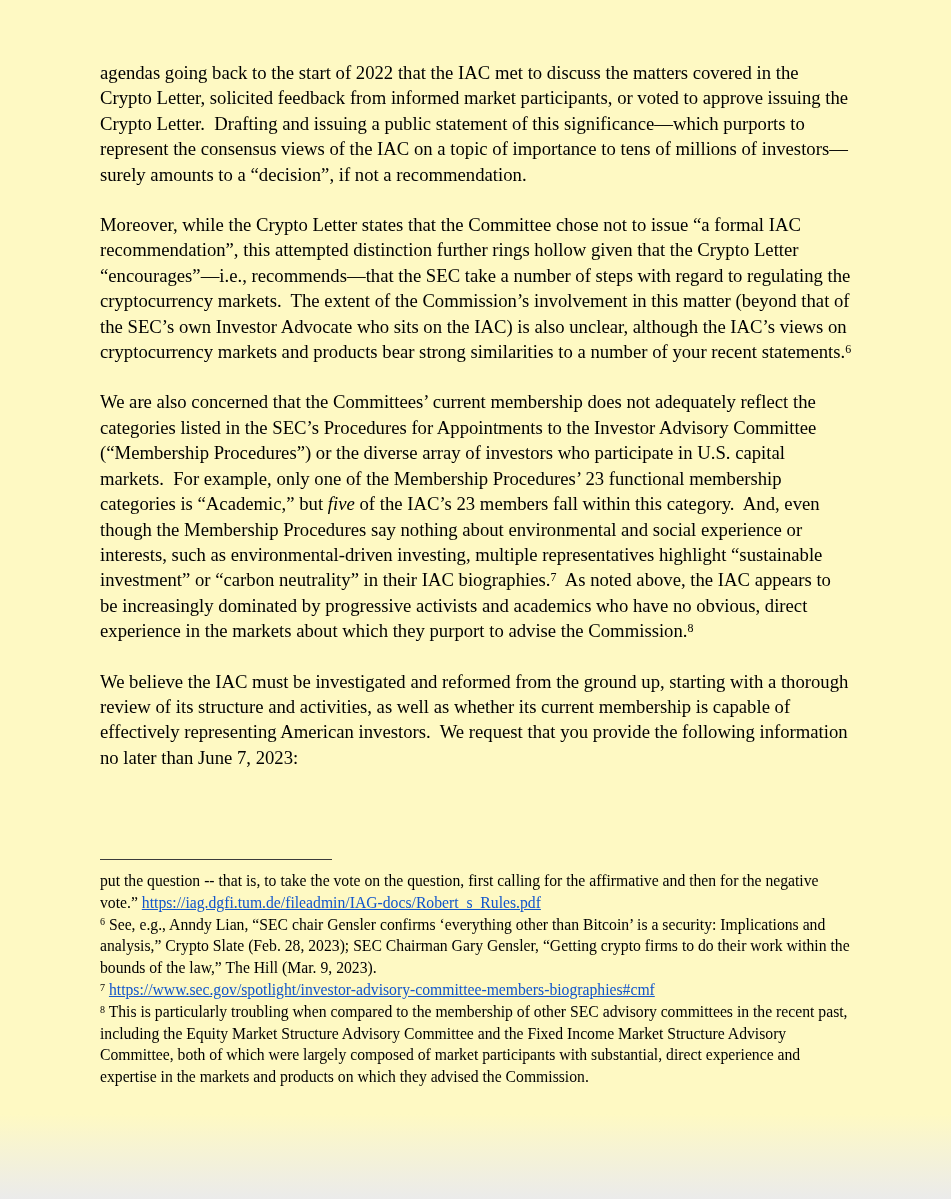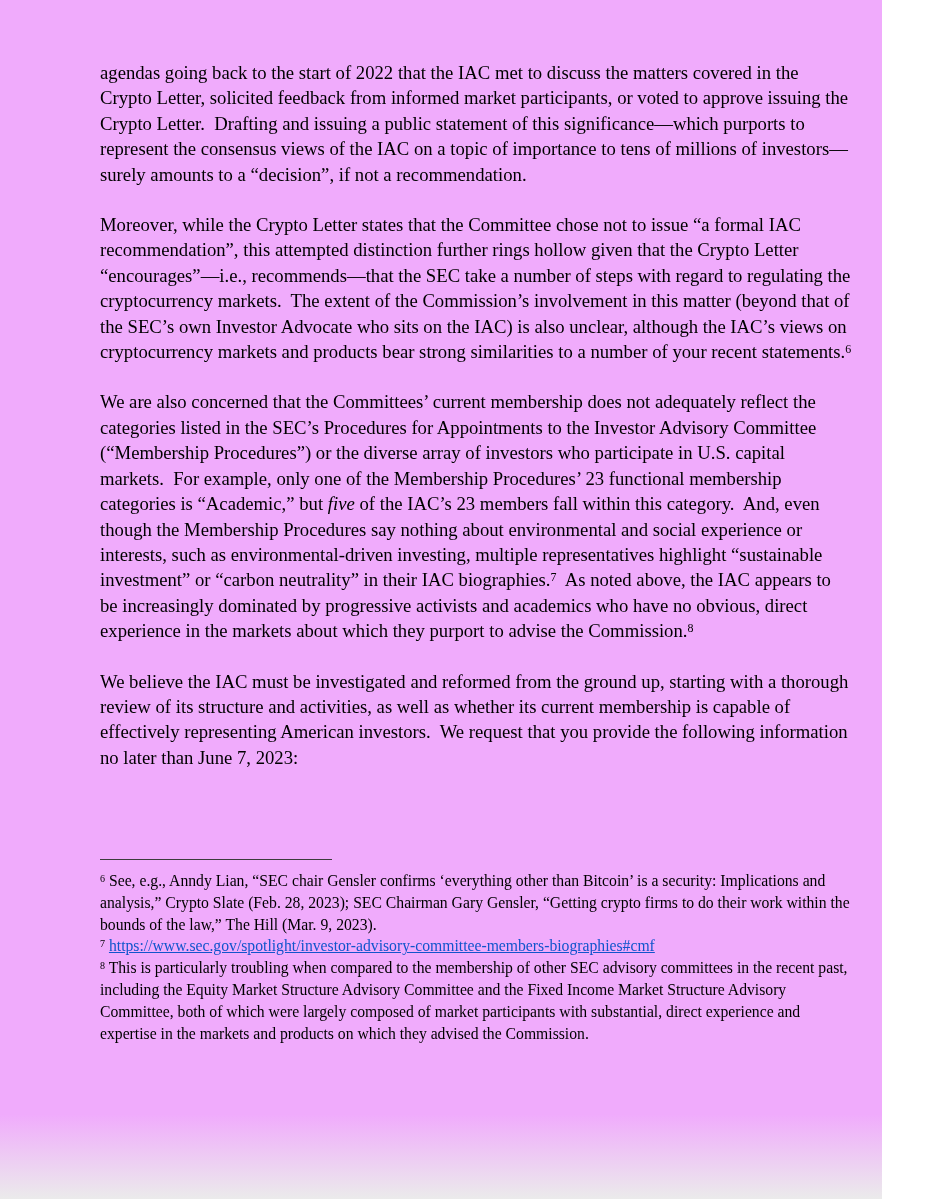--- a/index.html
+++ b/index.html
@@ -2,23 +2,23 @@
 <html><head>
 <meta charset="utf-8">
 <style>
   html, body {
     margin: 0;
     padding: 0;
     background: #ffffff;
   }
   .page {
     position: relative;
-    width: 882px;
+    width: 951px;
     height: 1199px;
-    background: #f0abfc;
+    background: #fef9c3;
     overflow: hidden;
     font-family: "Liberation Serif", serif;
     color: #000000;
   }
   
   .page::after {
     content: "";
     position: absolute;
     left: 0; right: 0; bottom: 0;
     height: 85px;
@@ -79,19 +79,20 @@
   <div class="letter-body" id="letter-body">
       <p><span class="run-text">agendas going back to the start of 2022 that the IAC met to discuss the matters covered in the Crypto Letter, solicited feedback from informed market participants, or voted to approve issuing the Crypto Letter.  Drafting and issuing a public statement of this significance—which purports to represent the consensus views of the IAC on a topic of importance to tens of millions of investors—surely amounts to a “decision”, if not a recommendation.</span></p>
       <p><span class="run-text">Moreover, while the Crypto Letter states that the Committee chose not to issue “a formal IAC recommendation”, this attempted distinction further rings hollow given that the Crypto Letter “encourages”—i.e., recommends—that the SEC take a number of steps with regard to regulating the cryptocurrency markets.  The extent of the Commission’s involvement in this matter (beyond that of the SEC’s own Investor Advocate who sits on the IAC) is also unclear, although the IAC’s views on cryptocurrency markets and products bear strong similarities to a number of your recent statements.</span><span class="run-sup">6</span></p>
       <p><span class="run-text">We are also concerned that the Committees’ current membership does not adequately reflect the categories listed in the SEC’s Procedures for Appointments to the Investor Advisory Committee (“Membership Procedures”) or the diverse array of investors who participate in U.S. capital markets.  For example, only one of the Membership Procedures’ 23 functional membership categories is “Academic,” but </span><span class="run-italic">five</span><span class="run-text"> of the IAC’s 23 members fall within this category.  And, even though the Membership Procedures say nothing about environmental and social experience or interests, such as environmental-driven investing, multiple representatives highlight “sustainable investment” or “carbon neutrality” in their IAC biographies.</span><span class="run-sup">7</span><span class="run-text">  As noted above, the IAC appears to be increasingly dominated by progressive activists and academics who have no obvious, direct experience in the markets about which they purport to advise the Commission.</span><span class="run-sup">8</span></p>
       <p><span class="run-text">We believe the IAC must be investigated and reformed from the ground up, starting with a thorough review of its structure and activities, as well as whether its current membership is capable of effectively representing American investors.  We request that you provide the following information no later than June 7, 2023:</span></p>
     </div>
 
   <div class="footnotes-area">
     <div class="footnote-sep"></div>
     <div id="footnotes-list">
+        <p><span class="run-text">put the question -- that is, to take the vote on the question, first calling for the affirmative and then for the negative vote.” </span><a href="#" class="run-link">https://iag.dgfi.tum.de/fileadmin/IAG-docs/Robert_s_Rules.pdf</a></p>
         <p><span class="run-sup">6</span><span class="run-text"> See, e.g., Anndy Lian, “SEC chair Gensler confirms ‘everything other than Bitcoin’ is a security: Implications and analysis,” Crypto Slate (Feb. 28, 2023); SEC Chairman Gary Gensler, “Getting crypto firms to do their work within the bounds of the law,” The Hill (Mar. 9, 2023).</span></p>
         <p><span class="run-sup">7</span><span class="run-text"> </span><a href="#" class="run-link">https://www.sec.gov/spotlight/investor-advisory-committee-members-biographies#cmf</a></p>
         <p><span class="run-sup">8</span><span class="run-text"> This is particularly troubling when compared to the membership of other SEC advisory committees in the recent past, including the Equity Market Structure Advisory Committee and the Fixed Income Market Structure Advisory Committee, both of which were largely composed of market participants with substantial, direct experience and expertise in the markets and products on which they advised the Commission.</span></p>
       </div>
   </div>
 
 </div>
 
 </body></html>

